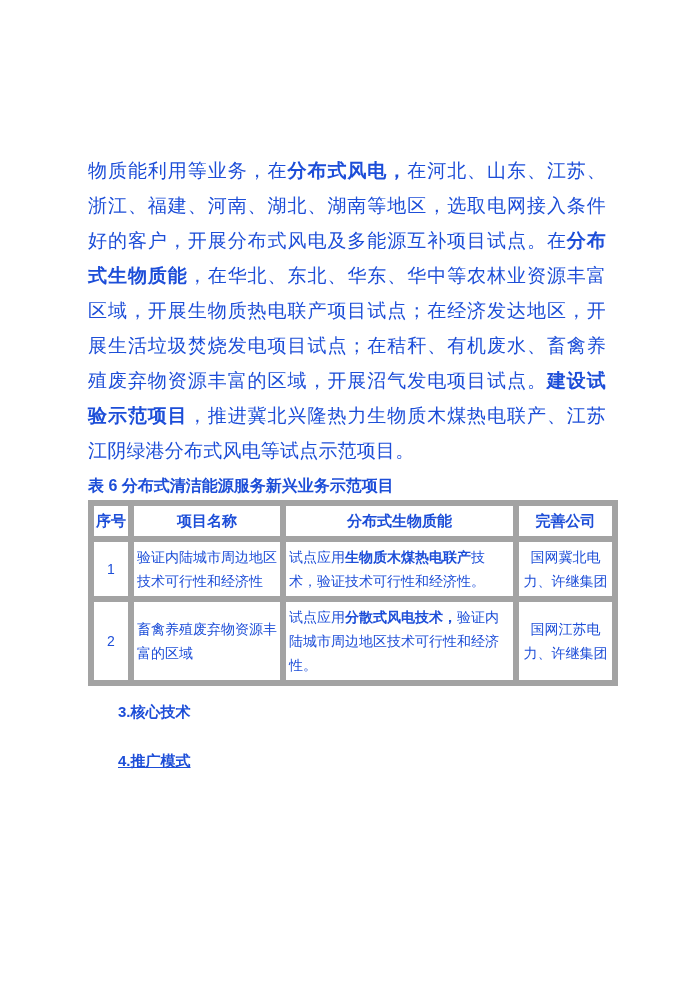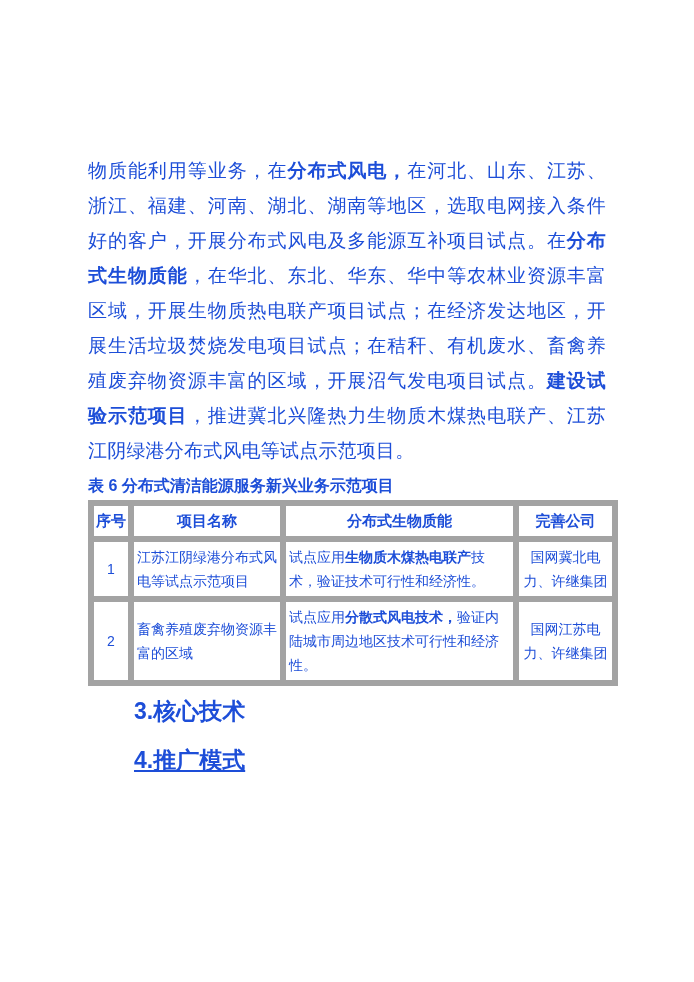--- a/index.html
+++ b/index.html
@@ -51,21 +51,21 @@
   }
   .doc-table td {
     font-size: 14px;
     line-height: 24px;
     padding: 3px 3px;
     vertical-align: middle;
   }
   .cell-center { text-align: center; }
   .cell-left { text-align: left; text-justify: inter-ideograph; }
   .section-heading {
-    font-size: 23px;
+    font-size: 15px;
     font-weight: bold;
     line-height: 35px;
     margin: 8px 0 0 0;
     text-indent: 2em;
   }
   .section-heading.last { margin-top: 14px; text-decoration: underline; }
 </style>
 </head>
 <body>
 
@@ -87,21 +87,21 @@
         <tr>
           <th>序号</th>
           <th>项目名称</th>
           <th>分布式生物质能</th>
           <th>完善公司</th>
         </tr>
       </thead>
       <tbody>
         <tr>
           <td class="cell-center">1</td>
-          <td class="cell-left">江苏江阴绿港分布式风电等试点示范项目</td>
+          <td class="cell-left">验证内陆城市周边地区技术可行性和经济性</td>
           <td class="cell-left"><span>试点应用</span><b>生物质木煤热电联产</b><span>技术，验证技术可行性和经济性。</span></td>
           <td class="cell-center">国网冀北电力、许继集团</td>
         </tr>
         <tr>
           <td class="cell-center">2</td>
           <td class="cell-left">畜禽养殖废弃物资源丰富的区域</td>
           <td class="cell-left"><span>试点应用</span><b>分散式风电技术，</b><span>验证内陆城市周边地区技术可行性和经济性。</span></td>
           <td class="cell-center">国网江苏电力、许继集团</td>
         </tr>
       </tbody>

